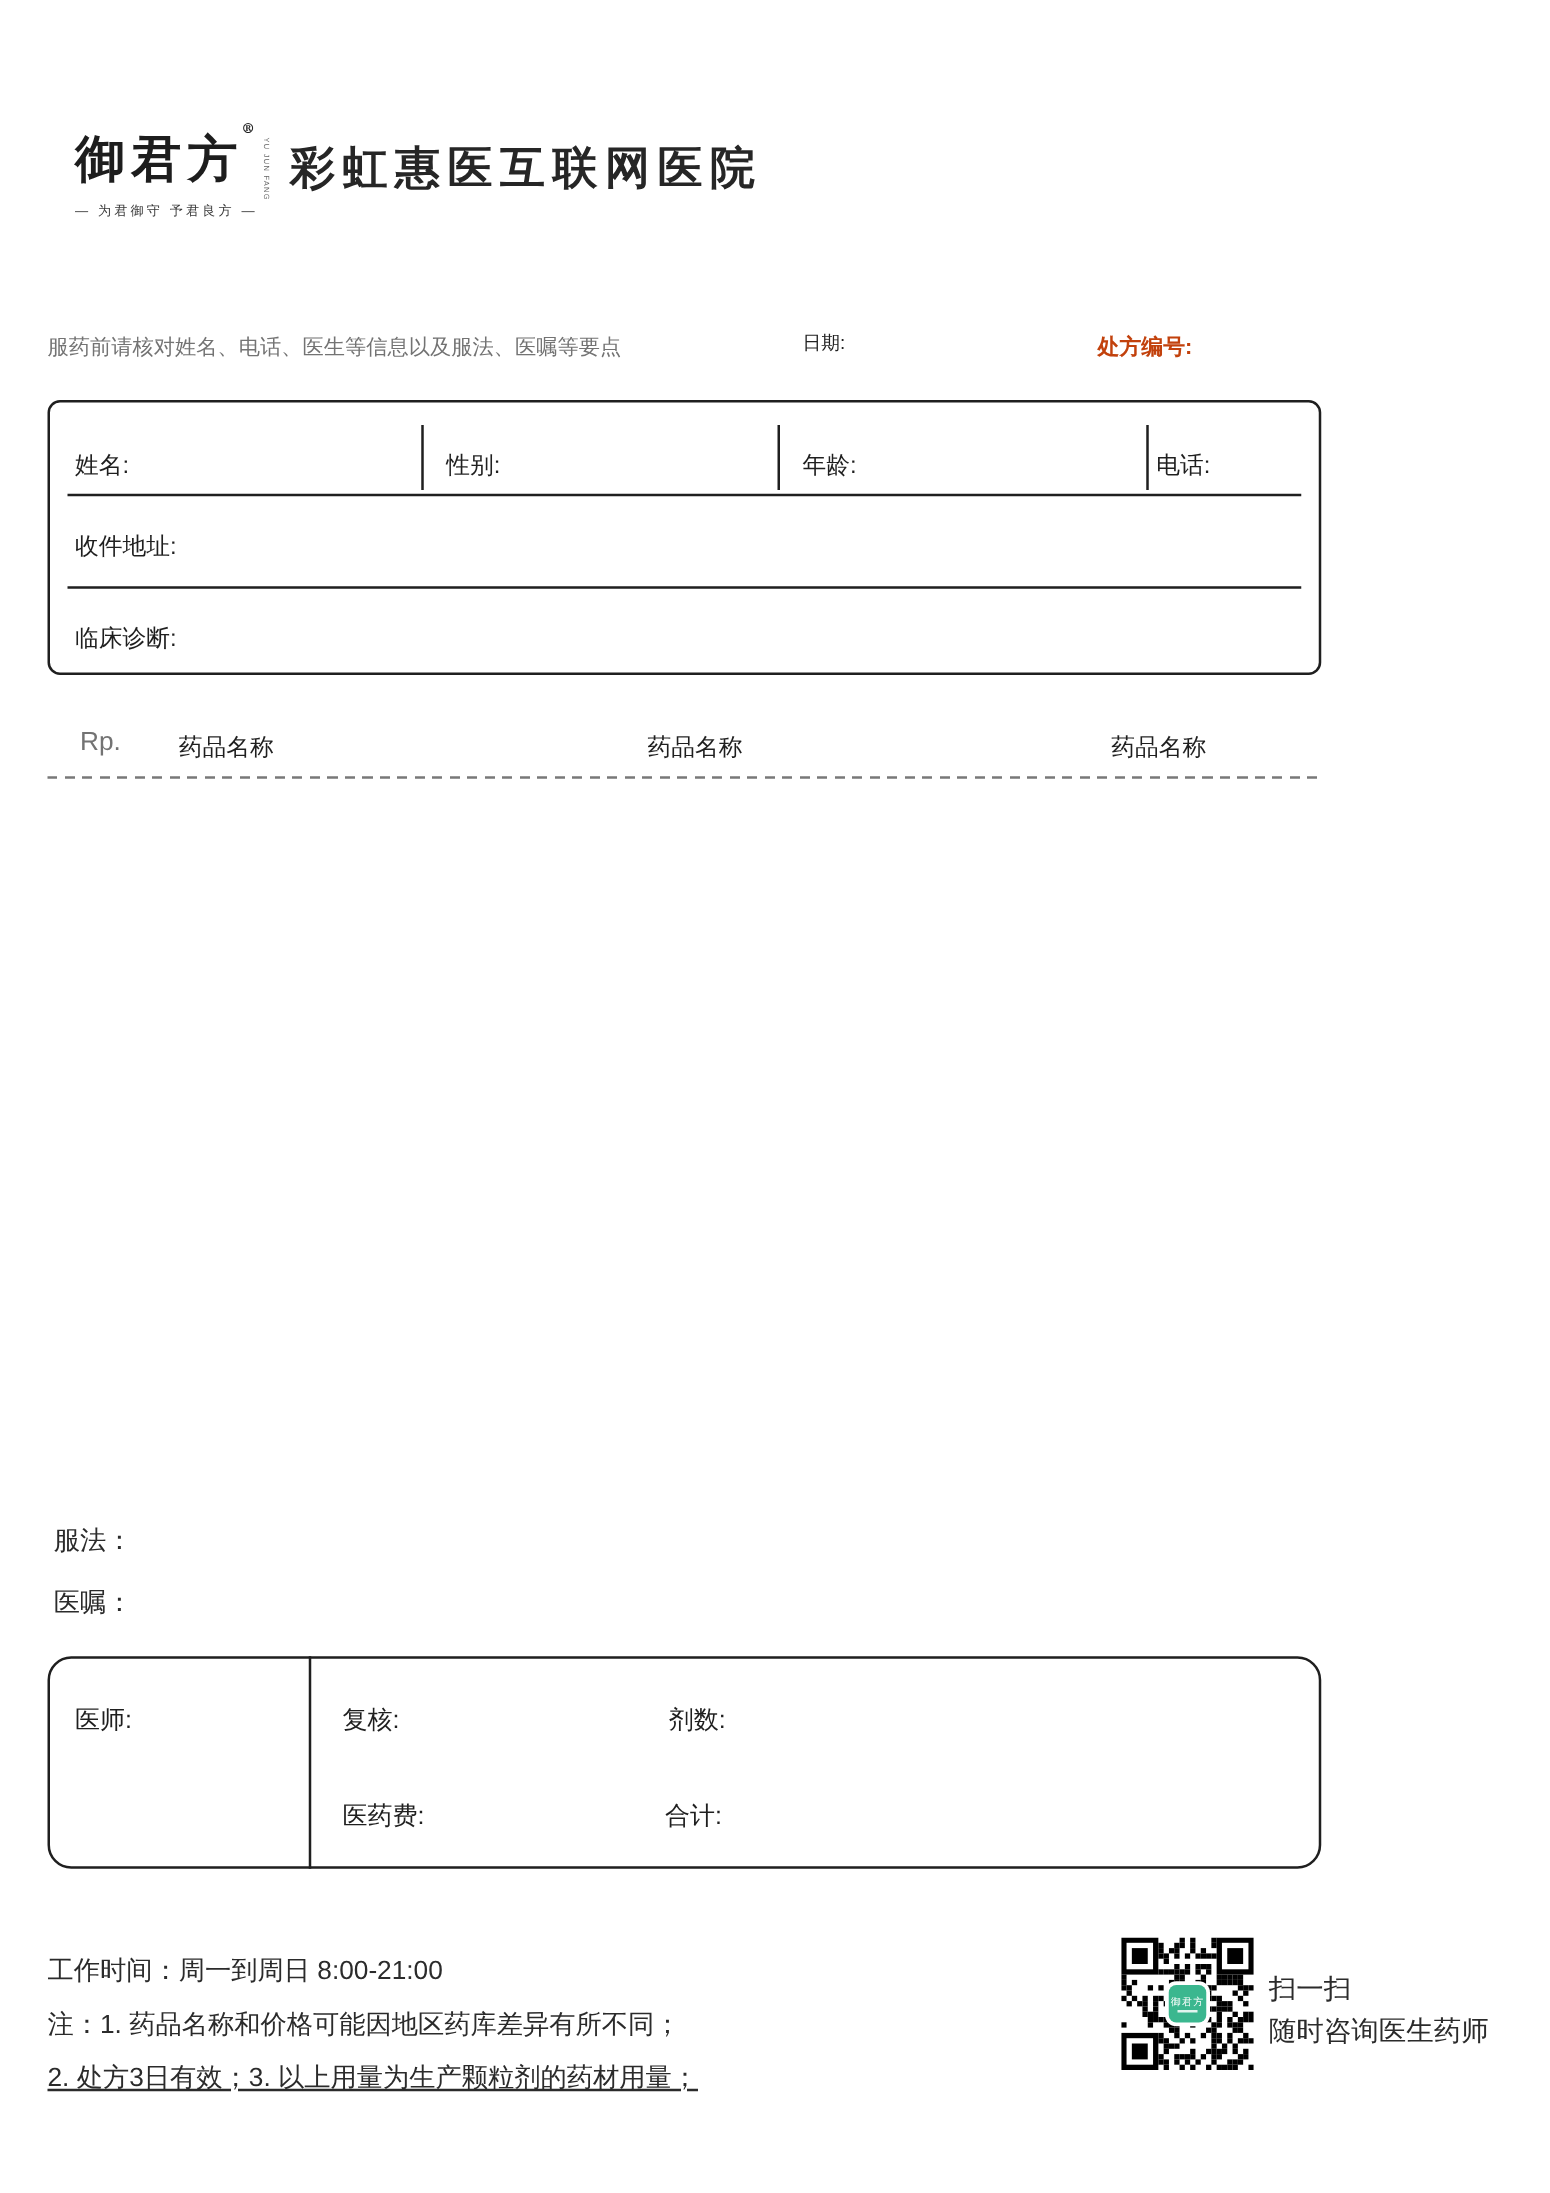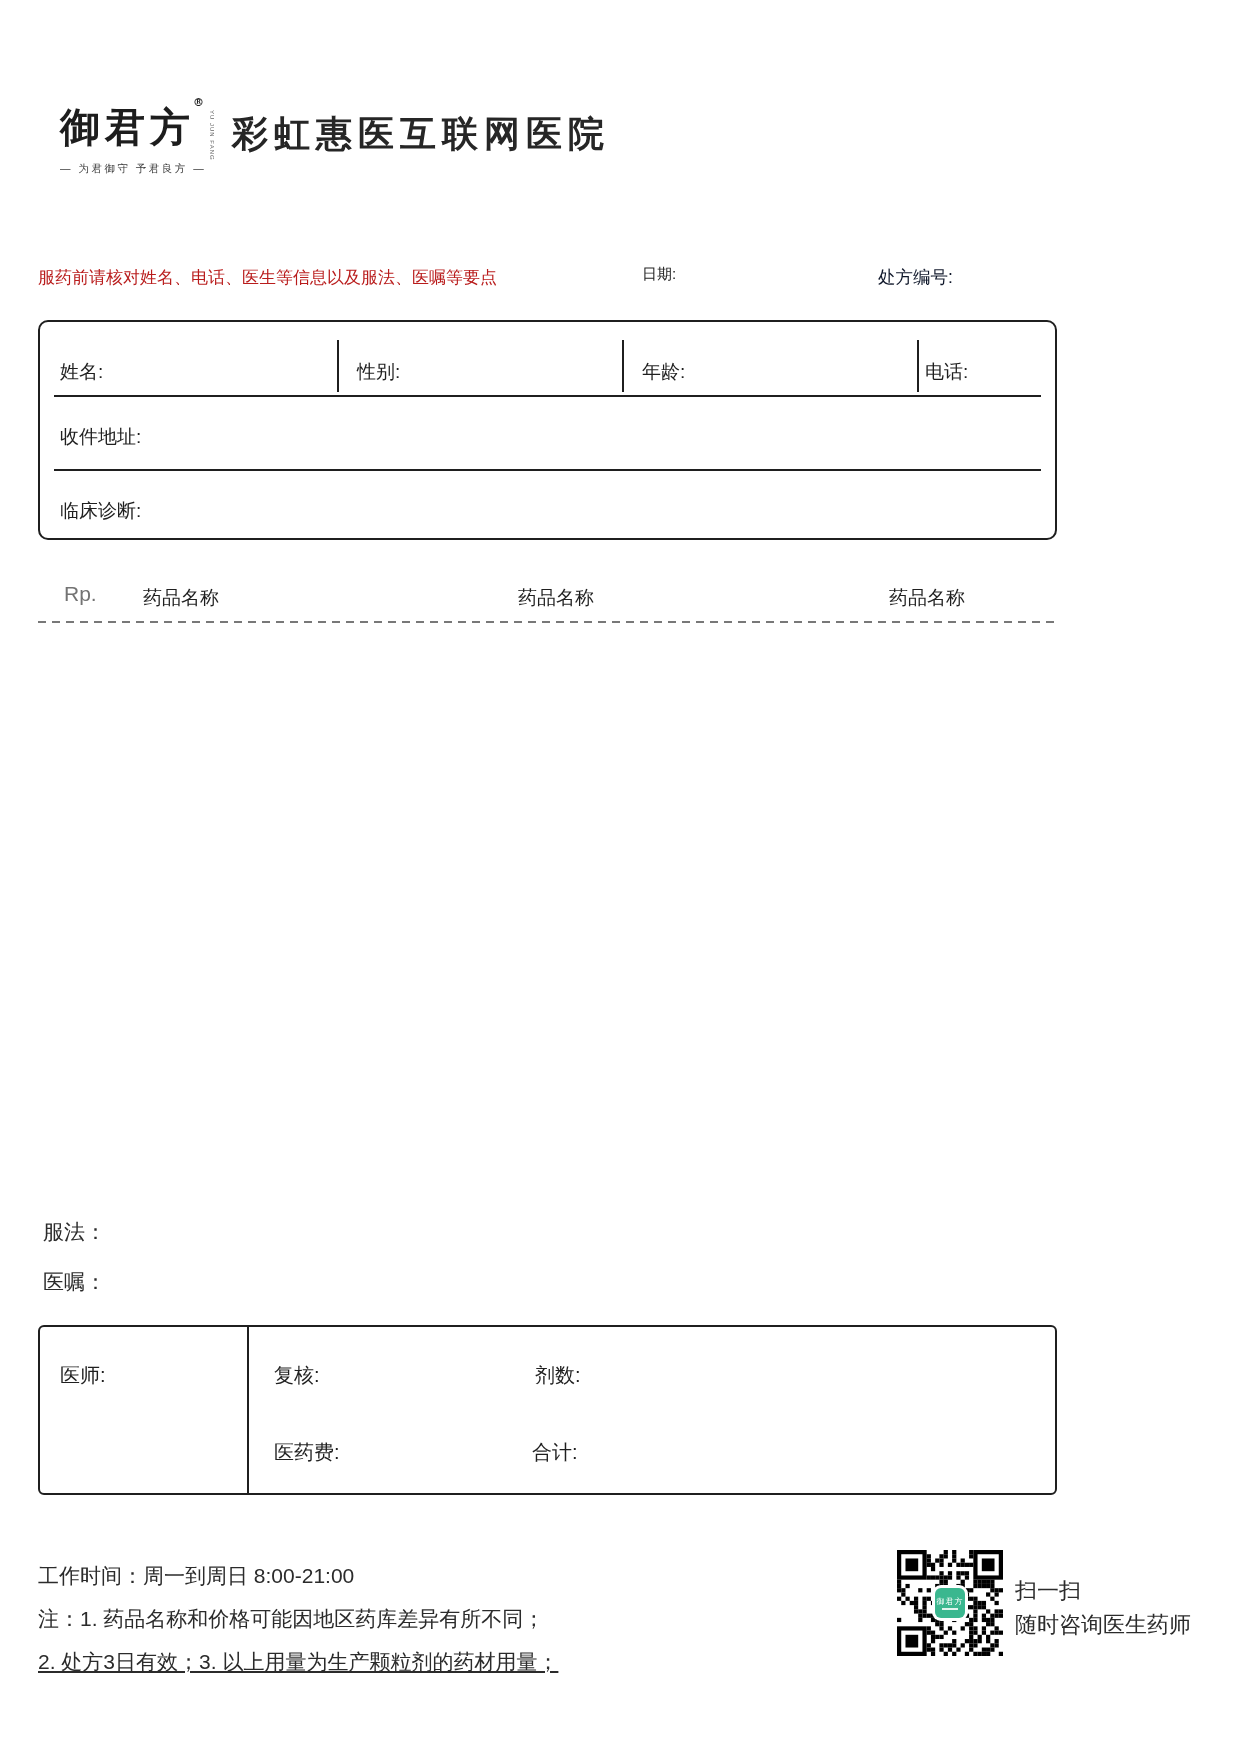--- a/index.html
+++ b/index.html
@@ -23,23 +23,23 @@
     font-size:6px; letter-spacing:1px; color:#666;
     font-family:"Liberation Sans",sans-serif; font-weight:400;
   }
   .logo-tagline { margin-top:7px; font-size:10.5px; letter-spacing:2.5px; color:#3a3a3a; white-space:nowrap; }
   .hospital-title {
     left:232px; top:110px; font-size:36px; font-weight:800; letter-spacing:6px;
     color:#262626; white-space:nowrap;
   }
 
   
-  .notice      { left:38px;  top:266px; font-size:17px; color:#b91c1c; white-space:nowrap; }
+  .notice      { left:38px;  top:266px; font-size:17px; color:#737373; white-space:nowrap; }
   .date-label  { left:642px; top:265px; font-size:15px; color:#222; }
-  .rx-label    { left:878px; top:265px; font-size:17.5px; color:#0f172a; }
+  .rx-label    { left:878px; top:265px; font-size:17.5px; color:#c2410c;font-weight:bold; }
 
   
   .patient-box { left:38px; top:320px; width:1019px; height:220px;
                  border:2px solid #1f1f1f; border-radius:10px; }
   .p-vdiv { position:absolute; top:18px; height:52px; width:2px; background:#1f1f1f; }
   .p-vdiv.v1 { left:297px; } .p-vdiv.v2 { left:582px; } .p-vdiv.v3 { left:877px; }
   .p-hline { position:absolute; left:14px; right:14px; height:2px; background:#1f1f1f; }
   .p-hline.h1 { top:73px; } .p-hline.h2 { top:147px; }
   .p-label { position:absolute; font-size:19px; color:#1f1f1f; white-space:nowrap; }
   .lbl-name      { left:20px;  top:37px; }
@@ -57,21 +57,21 @@
     left:38px; top:621px; width:1019px; height:2px;
     background:repeating-linear-gradient(90deg,#787878 0 8px,transparent 8px 14px);
   }
 
   
   .usage-label  { left:43px; top:1218px; font-size:21px; color:#2b2b2b; }
   .advice-label { left:43px; top:1268px; font-size:21px; color:#2b2b2b; }
 
   
   .sign-box { left:38px; top:1325px; width:1019px; height:170px;
-              border:2px solid #1f1f1f; border-radius:6px; }
+              border:2px solid #1f1f1f; border-radius:19px; }
   .s-vdiv { position:absolute; left:207px; top:-2px; bottom:-2px; width:2px; background:#1f1f1f; }
   .s-label { position:absolute; font-size:20px; color:#1f1f1f; white-space:nowrap; }
   .lbl-physician { left:20px;  top:35px; }
   .lbl-review    { left:234px; top:35px; }
   .lbl-dose      { left:495px; top:35px; }
   .lbl-fee       { left:234px; top:112px; }
   .lbl-total     { left:492px; top:112px; }
 
   
   .foot-line { left:38px; font-size:21px; color:#2b2b2b; white-space:nowrap; }

